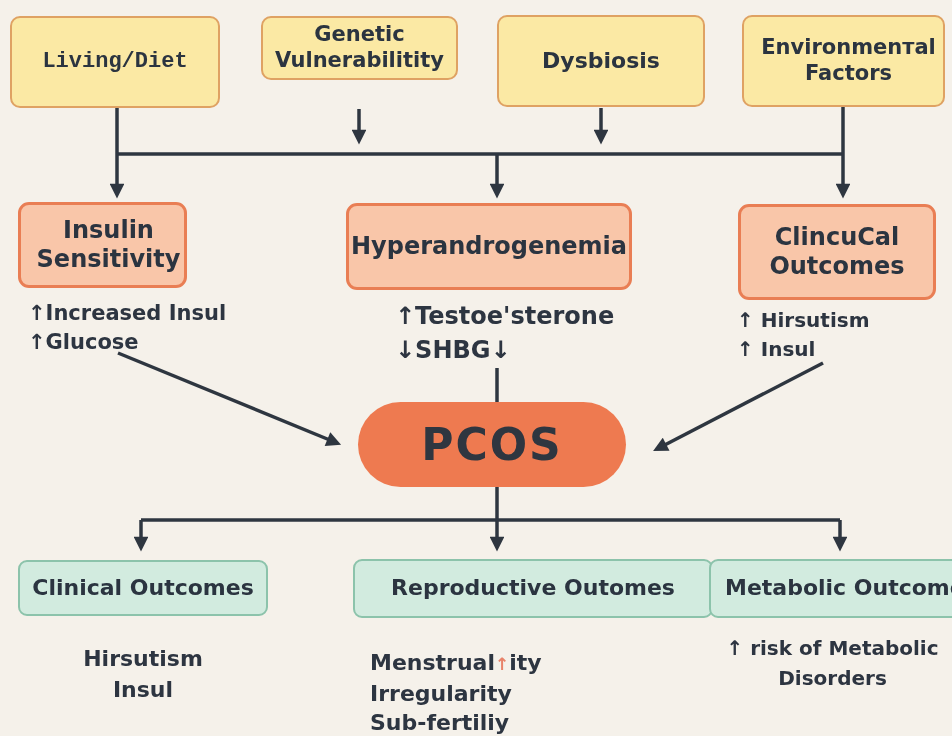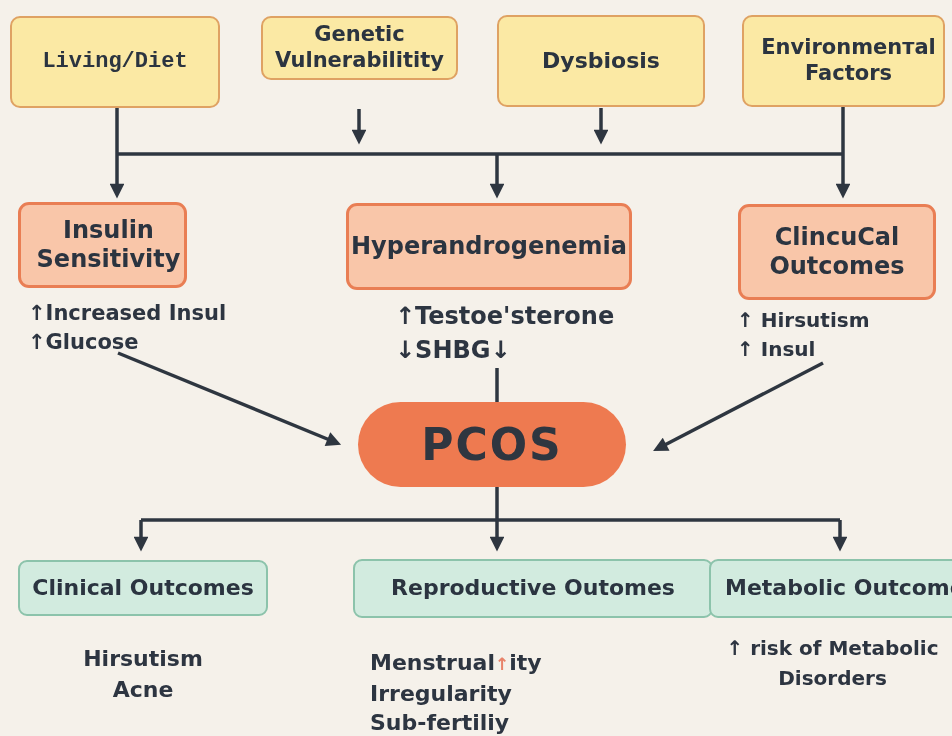--- a/index.html
+++ b/index.html
@@ -109,21 +109,21 @@
   </div>
   <div class="box gbox" style="left:353px;top:559px;width:360px;height:59px;">
     <span>Reproductive Outomes</span>
   </div>
   <div class="box gbox" style="left:709px;top:559px;width:300px;height:59px;justify-content:flex-start;padding-left:14px;">
     <span>Metabolic Outcomes</span>
   </div>
 
   <div class="note bn-left">
     <div>Hirsutism</div>
-    <div>Acne</div>
+    <div>Insul</div>
   </div>
   <div class="note bn-mid">
     <div><span>Menstrual</span><span class="mark">↑</span><span>ity</span></div>
     <div>Irregularity</div>
     <div>Sub-fertiliy</div>
   </div>
   <div class="note bn-right">
     <div>↑ risk of Metabolic</div>
     <div>Disorders</div>
   </div>

